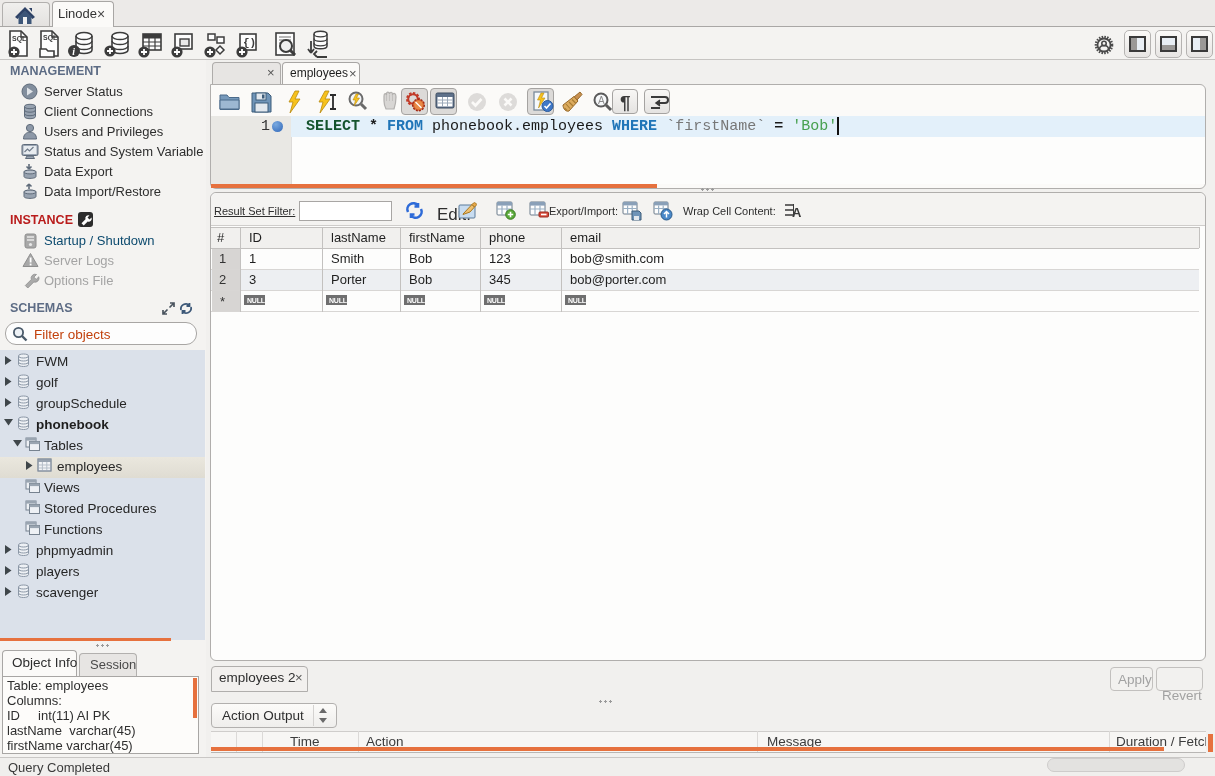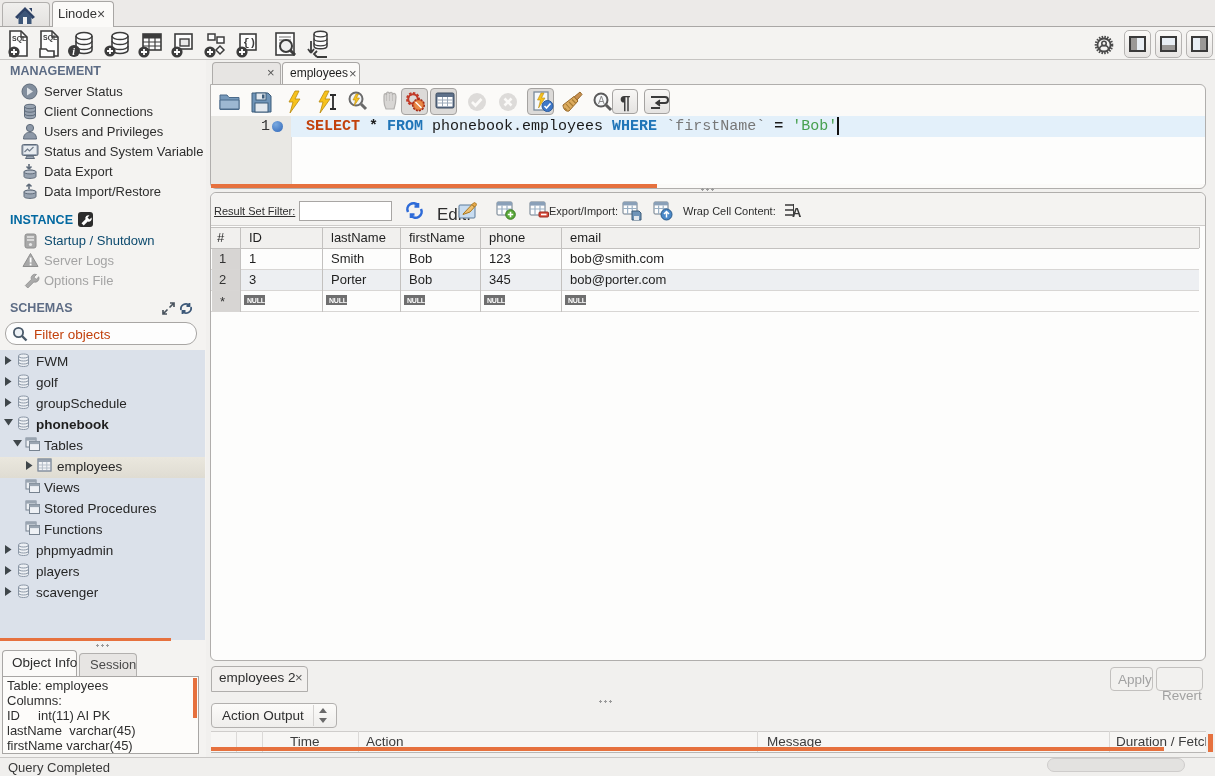--- a/index.html
+++ b/index.html
@@ -141,21 +141,21 @@
   </svg>
 
 <div class="abs" style="left:0;top:60px;width:206px;height:697px;background:#f4f3f1;"></div>
 <div class="t" style="left:10px;top:64px;font-size:12.5px;font-weight:bold;color:#5d6c85;">MANAGEMENT</div>
 <div class="t" style="left:44px;top:84px;">Server Status</div>
 <div class="t" style="left:44px;top:104px;">Client Connections</div>
 <div class="t" style="left:44px;top:124px;">Users and Privileges</div>
 <div class="t" style="left:44px;top:144px;max-width:159px;overflow:hidden;">Status and System Variables</div>
 <div class="t" style="left:44px;top:164px;">Data Export</div>
 <div class="t" style="left:44px;top:184px;">Data Import/Restore</div>
-<div class="t" style="left:10px;top:213px;font-size:12.5px;font-weight:bold;color:#0369a1;">INSTANCE</div>
+<div class="t" style="left:10px;top:213px;font-size:12.5px;font-weight:bold;color:#b91c1c;">INSTANCE</div>
 <div class="t" style="left:44px;top:233px;color:#0c4a6e;">Startup / Shutdown</div>
 <div class="t" style="left:44px;top:253px;color:#a4a4a4;">Server Logs</div>
 <div class="t" style="left:44px;top:273px;color:#a4a4a4;">Options File</div>
 <div class="t" style="left:10px;top:301px;font-size:12.5px;font-weight:bold;color:#5d6c85;">SCHEMAS</div>
 
 <svg class="abs" style="left:21px;top:83px;" width="17" height="17" viewBox="0 0 17 17">
     <circle cx="8.5" cy="8.5" r="7.5" fill="#828e9d" stroke="#5f6b7a"></circle>
     <path d="M6 4.5 l6 4 -6 4 z" fill="#dfe3e8"></path>
   </svg>
 <svg class="abs" style="left:22px;top:103px;" width="16" height="17" viewBox="0 0 16 17">
@@ -296,21 +296,21 @@
 <div class="t" style="left:290px;top:66px;color:#1e1e1e;font-size:12px;">employees</div>
 <div class="t" style="left:349px;top:66px;color:#555;">×</div>
 
 <div class="abs" style="left:210px;top:84px;width:996px;height:105px;background:#fbfaf8;border:1px solid #b0aeac;border-radius:0 6px 6px 6px;"></div>
 
 <div class="abs" style="left:211px;top:116px;width:80px;height:68px;background:#e9e8e4;"></div>
 <div class="abs" style="left:291px;top:116px;width:914px;height:68px;background:#fdfdfc;border-left:1px solid #dddbd9;"></div>
 <div class="abs" style="left:291px;top:116px;width:914px;height:21px;background:#e3f0fa;"></div>
 <div class="t" style="left:261px;top:118px;font-family:'Liberation Mono',monospace;font-size:15px;color:#333;">1</div>
 <div class="abs" style="left:272px;top:121px;width:11px;height:11px;border-radius:50%;background:radial-gradient(circle at 35% 30%,#7aaae0,#2f66b8);"></div>
-<div class="t" style="left:306px;top:118px;font-family:'Liberation Mono',monospace;font-size:15px;color:#1a1a1a;"><b style="color:#c2410c;">SELECT</b> <b>*</b> <b style="color:#2075b8;">FROM</b> phonebook.employees <b style="color:#2075b8;">WHERE</b> <span style="color:#777;">`firstName`</span> <b>=</b> <span style="color:#47a04f;">'Bob'</span></div>
+<div class="t" style="left:306px;top:118px;font-family:'Liberation Mono',monospace;font-size:15px;color:#1a1a1a;"><b style="color:#14532d;">SELECT</b> <b>*</b> <b style="color:#2075b8;">FROM</b> phonebook.employees <b style="color:#2075b8;">WHERE</b> <span style="color:#777;">`firstName`</span> <b>=</b> <span style="color:#47a04f;">'Bob'</span></div>
 <div class="abs" style="left:837px;top:117px;width:1.5px;height:18px;background:#111;"></div>
 <div class="abs" style="left:211px;top:184px;width:446px;height:4px;background:#e6713e;"></div>
 
 <div class="abs" style="left:401px;top:88px;width:27px;height:27px;background:#dcdad8;border:1px solid #a5a3a1;border-radius:4px;"></div>
 <div class="abs" style="left:430px;top:88px;width:27px;height:27px;background:#dcdad8;border:1px solid #a5a3a1;border-radius:4px;"></div>
 <div class="abs" style="left:527px;top:88px;width:27px;height:27px;background:#dcdad8;border:1px solid #a5a3a1;border-radius:4px;"></div>
 <div class="abs" style="left:612px;top:89px;width:26px;height:25px;background:linear-gradient(#f8f7f5,#e5e3e1);border:1px solid #a5a3a1;border-radius:4px;"></div>
 <div class="abs" style="left:644px;top:89px;width:26px;height:25px;background:linear-gradient(#f8f7f5,#e5e3e1);border:1px solid #a5a3a1;border-radius:4px;"></div>
 <svg class="abs" style="left:215px;top:90px;" width="460" height="24" viewBox="0 0 460 24">
  <defs>

